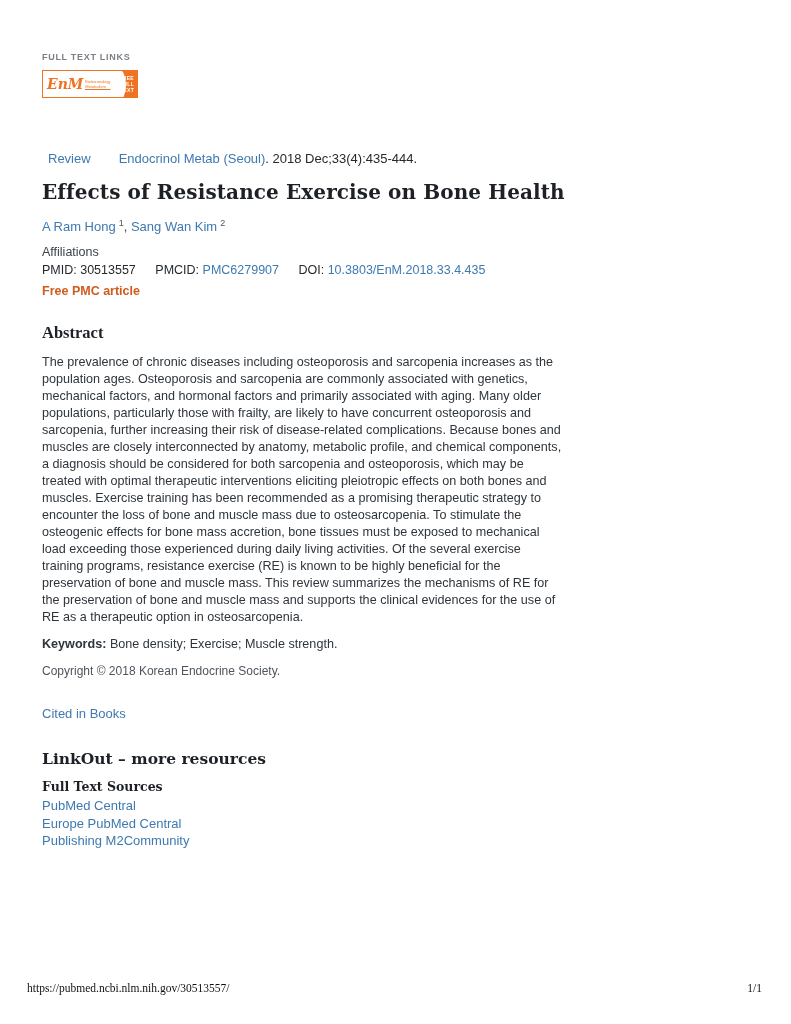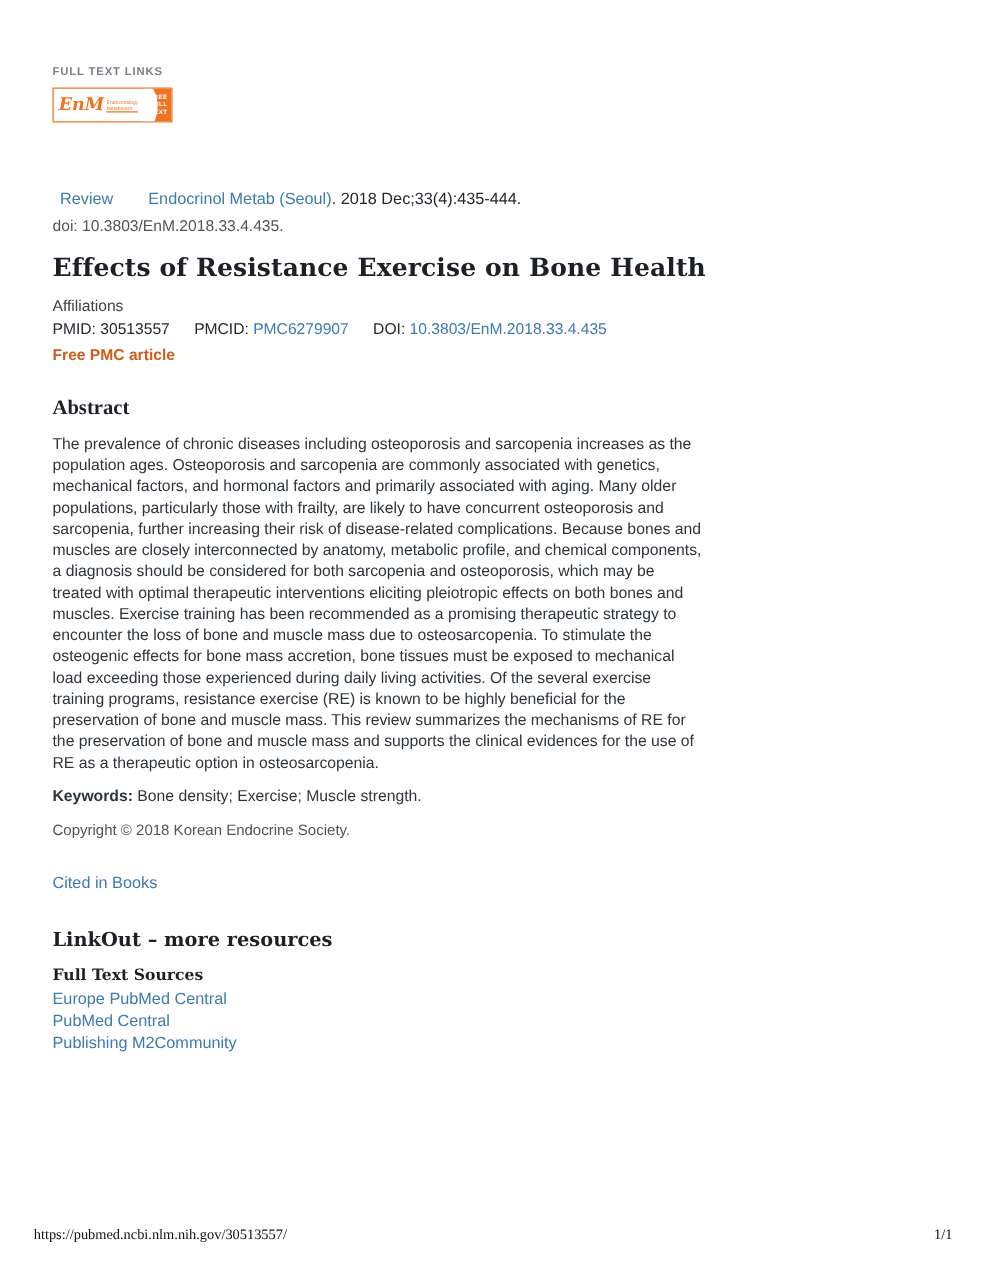--- a/index.html
+++ b/index.html
@@ -124,24 +124,26 @@
     <div class="badge-flag">
       <span>FREE</span>
       <span>FULL</span>
       <span>TEXT</span>
     </div>
   </div>
 
   <div class="cite-row">
     <a class="plink cite-type">Review</a><a class="plink">Endocrinol Metab (Seoul)</a><span class="cite-details">. 2018 Dec;33(4):435-444.</span>
   </div>
-  <div class="doi-line">doi: 10.3803/EnM.2018.33.4.435.</div>
 
   <h1 class="article-title">Effects of Resistance Exercise on Bone Health</h1>
 
+  <div class="authors">
+    <a class="plink">A Ram Hong</a><sup>1</sup><span>, </span><a class="plink">Sang Wan Kim</a><sup>2</sup>
+  </div>
 
   <div class="affil">Affiliations</div>
 
   <div class="ids-row">
     <span class="grp"><span>PMID: </span><span>30513557</span></span>
     <span class="grp"><span>PMCID: </span><a class="plink">PMC6279907</a></span>
     <span class="grp"><span>DOI: </span><a class="plink">10.3803/EnM.2018.33.4.435</a></span>
   </div>
 
   <div class="free-pmc">Free PMC article</div>
@@ -154,22 +156,22 @@
 
   <div class="copyright">Copyright © 2018 Korean Endocrine Society.</div>
 
   <div class="related-link">
     <a class="plink link-13">Cited in Books</a>
   </div>
 
   <h2 class="sec-heading linkout-heading">LinkOut – more resources</h2>
   <div class="group-label">Full Text Sources</div>
   <div class="linkout-list">
+    <a class="plink link-13">PubMed Central</a>
     <a class="plink link-13">Europe PubMed Central</a>
-    <a class="plink link-13">PubMed Central</a>
     <a class="plink link-13">Publishing M2Community</a>
   </div>
 
 </div>
 
 <div class="footer">
   <span class="footer-url">https://pubmed.ncbi.nlm.nih.gov/30513557/</span>
   <span class="footer-page">1/1</span>
 </div>
 

